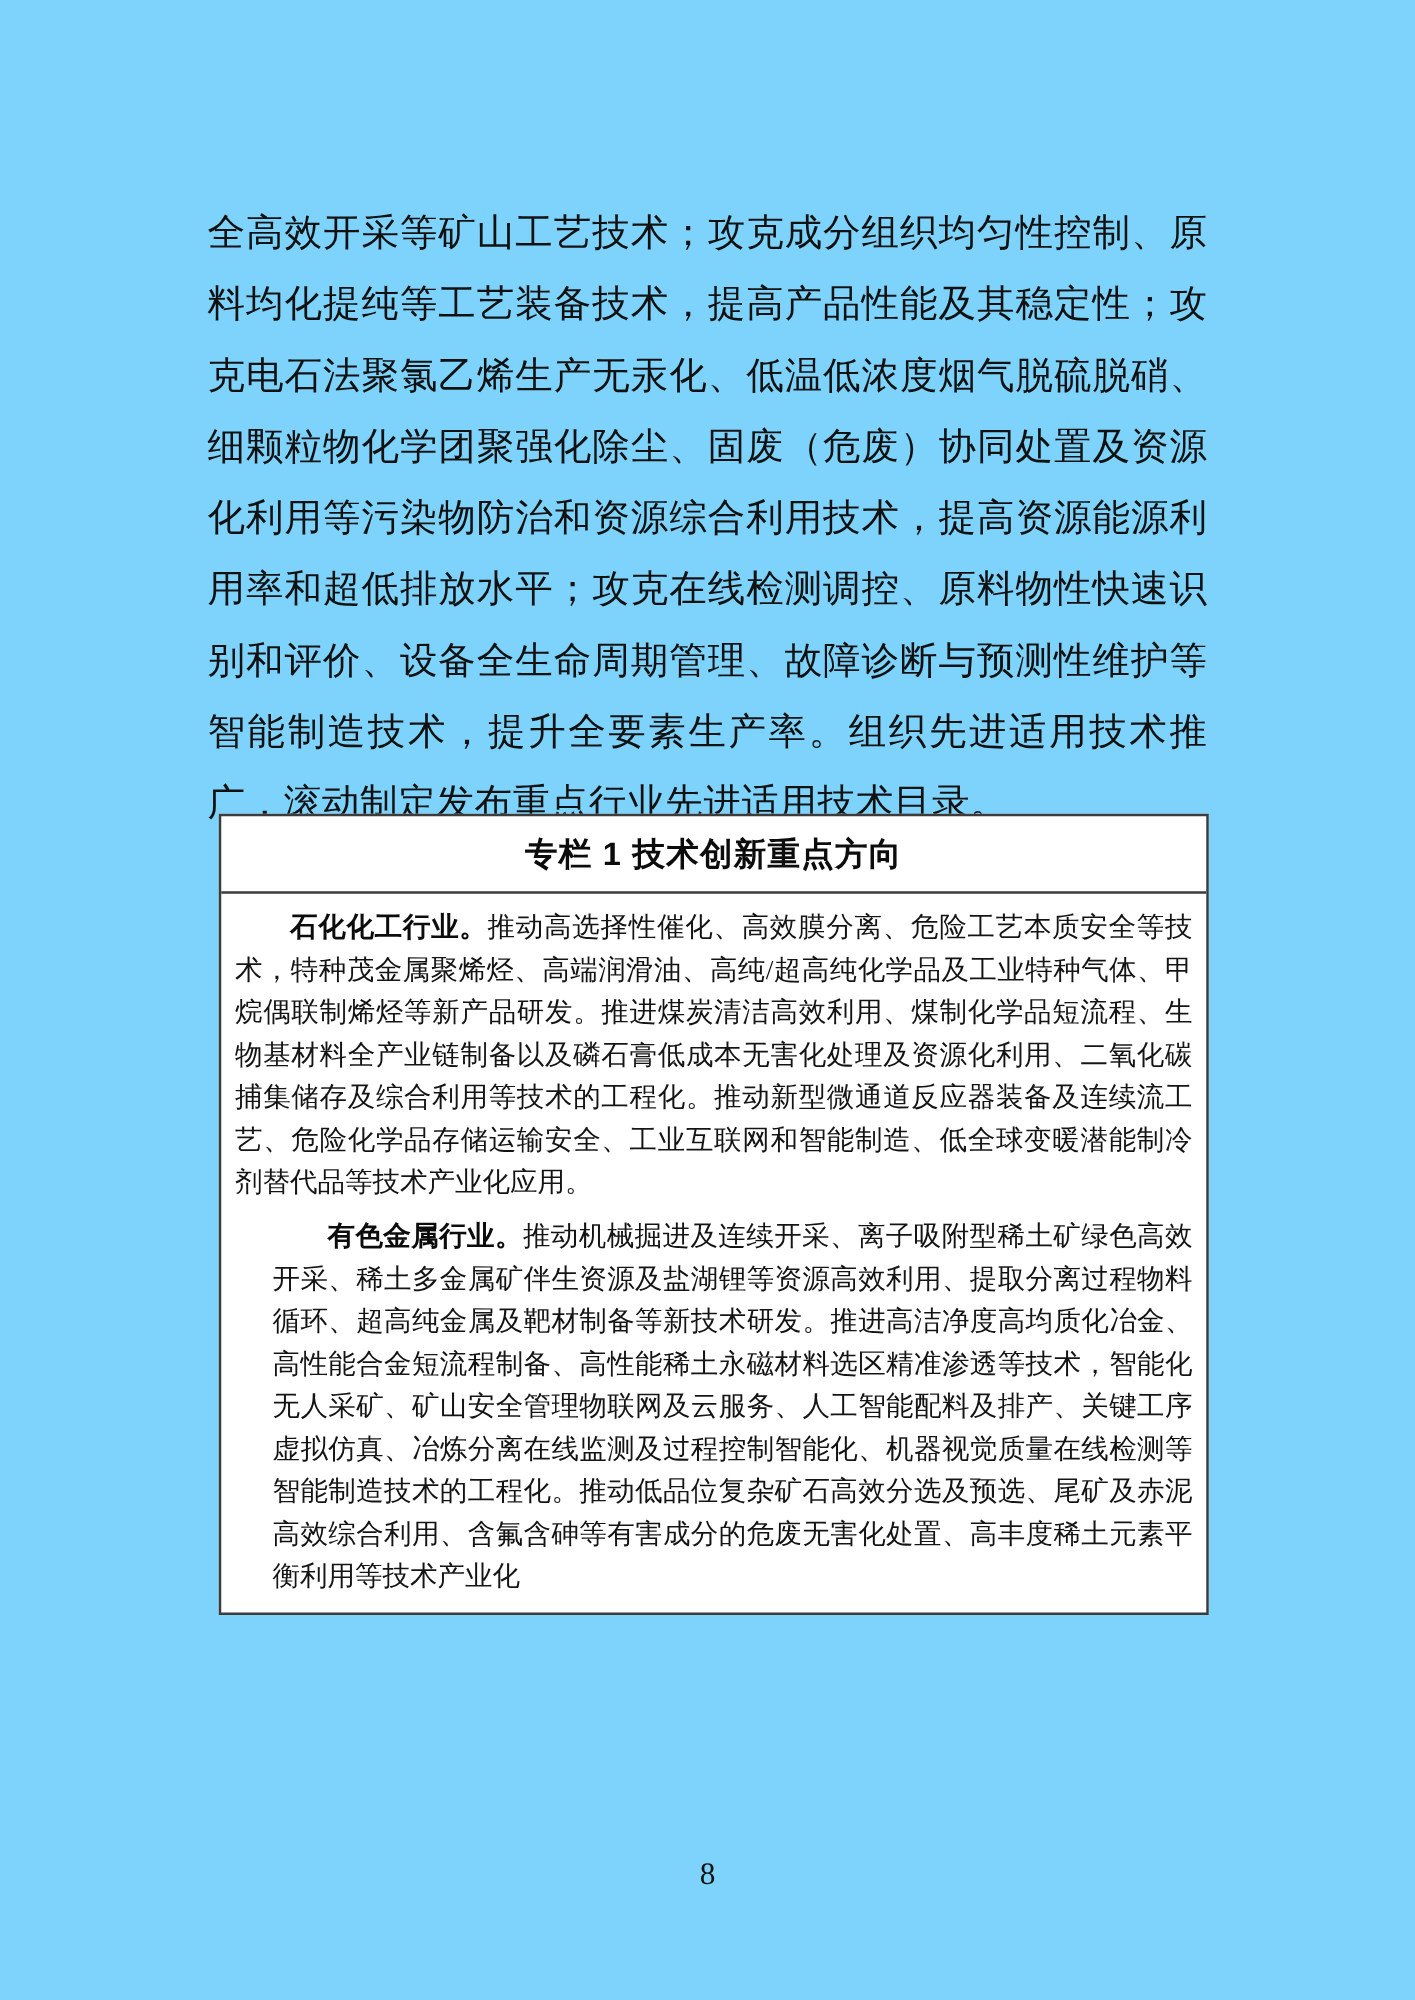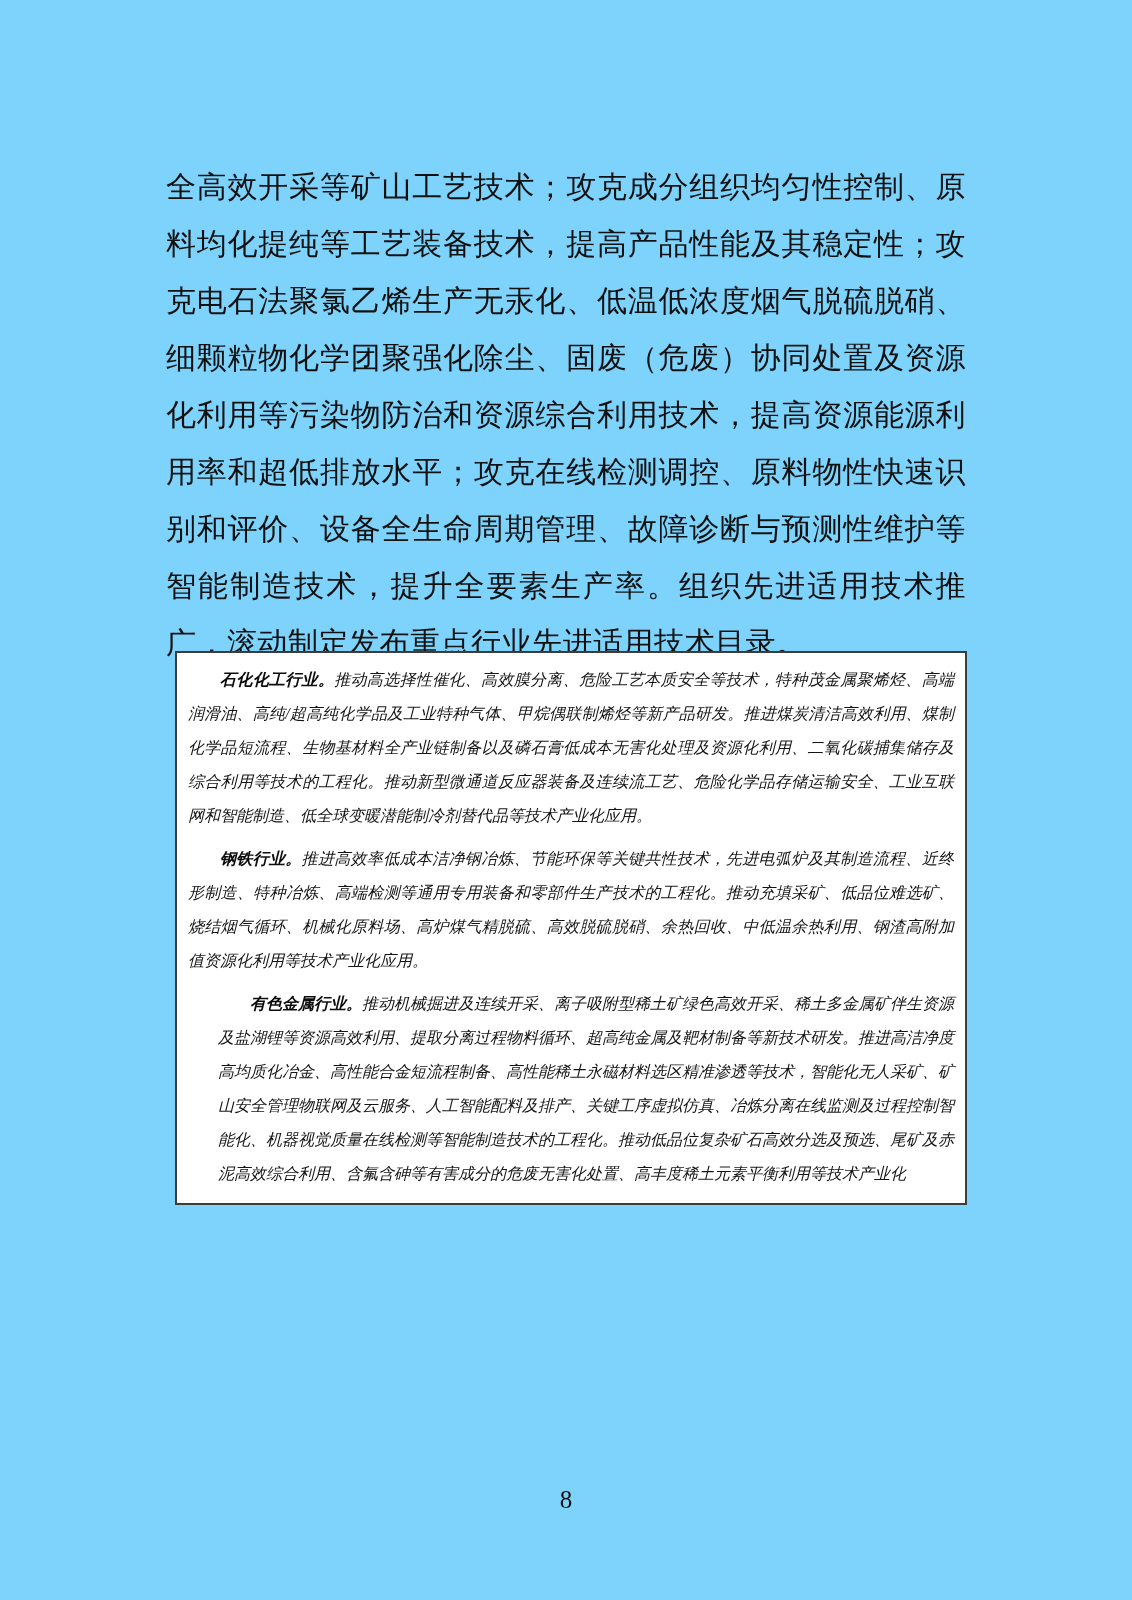--- a/index.html
+++ b/index.html
@@ -54,26 +54,25 @@
     font-size: 26px;
     letter-spacing: 1px;
     color: #0c0c0c;
   }
   .panel-body {
     box-sizing: border-box;
     padding: 10px 11px 12px;
   }
   .panel-para {
     margin: 0 0 9px;
-    font-size: 16px;
+    font-size: 22px;
     line-height: 34px;
     text-align: justify;
     text-indent: 2em;
     color: #141414;
-    font-style: italic;
   }
   .panel-para:last-child { margin-bottom: 0; margin-left: 30px; }
   .panel-lead {
     font-family: "Liberation Sans", sans-serif;
     font-weight: bold;
     color: #0c0c0c;
   }
   .page-number {
     position: absolute;
     left: 0;
@@ -85,29 +84,29 @@
   }
 </style>
 </head>
 <body>
 
 <div class="page">
 
   <p class="main-paragraph">全高效开采等矿山工艺技术；攻克成分组织均匀性控制、原料均化提纯等工艺装备技术，提高产品性能及其稳定性；攻克电石法聚氯乙烯生产无汞化、低温低浓度烟气脱硫脱硝、细颗粒物化学团聚强化除尘、固废（危废）协同处置及资源化利用等污染物防治和资源综合利用技术，提高资源能源利用率和超低排放水平；攻克在线检测调控、原料物性快速识别和评价、设备全生命周期管理、故障诊断与预测性维护等智能制造技术，提升全要素生产率。组织先进适用技术推广，滚动制定发布重点行业先进适用技术目录。</p>
 
   <div class="panel">
+    <div class="panel-header">
+      <span class="panel-title">专栏 1 技术创新重点方向</span>
+    </div>
     <div class="panel-body">
 
       <p class="panel-para">
         <span class="panel-lead">石化化工行业。</span><span>推动高选择性催化、高效膜分离、危险工艺本质安全等技术，特种茂金属聚烯烃、高端润滑油、高纯/超高纯化学品及工业特种气体、甲烷偶联制烯烃等新产品研发。推进煤炭清洁高效利用、煤制化学品短流程、生物基材料全产业链制备以及磷石膏低成本无害化处理及资源化利用、二氧化碳捕集储存及综合利用等技术的工程化。推动新型微通道反应器装备及连续流工艺、危险化学品存储运输安全、工业互联网和智能制造、低全球变暖潜能制冷剂替代品等技术产业化应用。</span>
       </p>
 
-      <p class="panel-para">
-        <span class="panel-lead">钢铁行业。</span><span>推进高效率低成本洁净钢冶炼、节能环保等关键共性技术，先进电弧炉及其制造流程、近终形制造、特种冶炼、高端检测等通用专用装备和零部件生产技术的工程化。推动充填采矿、低品位难选矿、烧结烟气循环、机械化原料场、高炉煤气精脱硫、高效脱硫脱硝、余热回收、中低温余热利用、钢渣高附加值资源化利用等技术产业化应用。</span>
-      </p>
 
       <p class="panel-para">
         <span class="panel-lead">有色金属行业。</span><span>推动机械掘进及连续开采、离子吸附型稀土矿绿色高效开采、稀土多金属矿伴生资源及盐湖锂等资源高效利用、提取分离过程物料循环、超高纯金属及靶材制备等新技术研发。推进高洁净度高均质化冶金、高性能合金短流程制备、高性能稀土永磁材料选区精准渗透等技术，智能化无人采矿、矿山安全管理物联网及云服务、人工智能配料及排产、关键工序虚拟仿真、冶炼分离在线监测及过程控制智能化、机器视觉质量在线检测等智能制造技术的工程化。推动低品位复杂矿石高效分选及预选、尾矿及赤泥高效综合利用、含氟含砷等有害成分的危废无害化处置、高丰度稀土元素平衡利用等技术产业化</span>
       </p>
 
     </div>
   </div>
 
   <div class="page-number">8</div>
 

